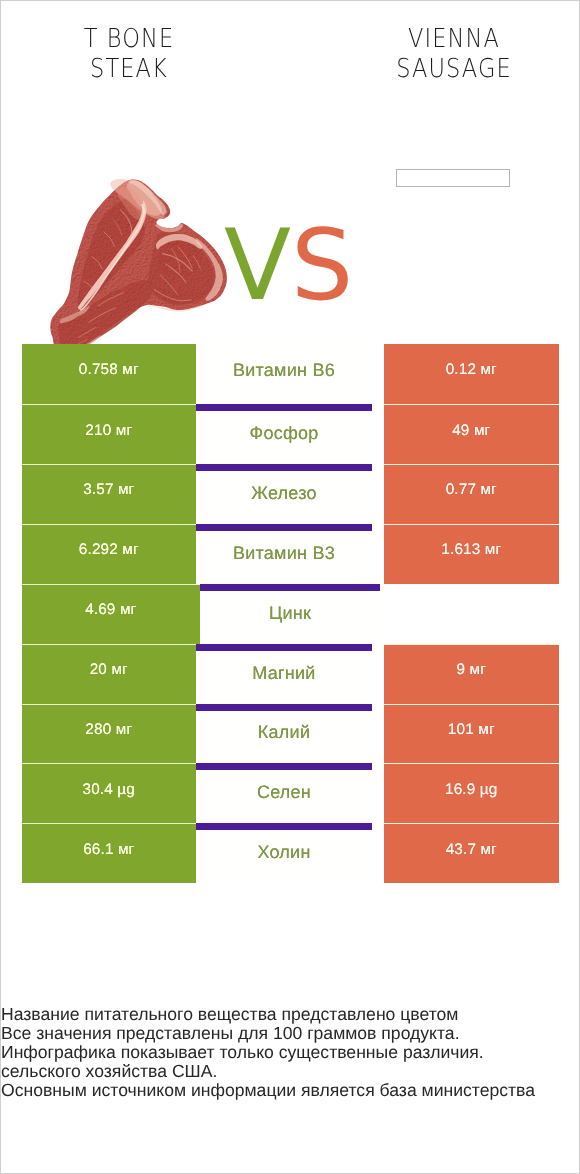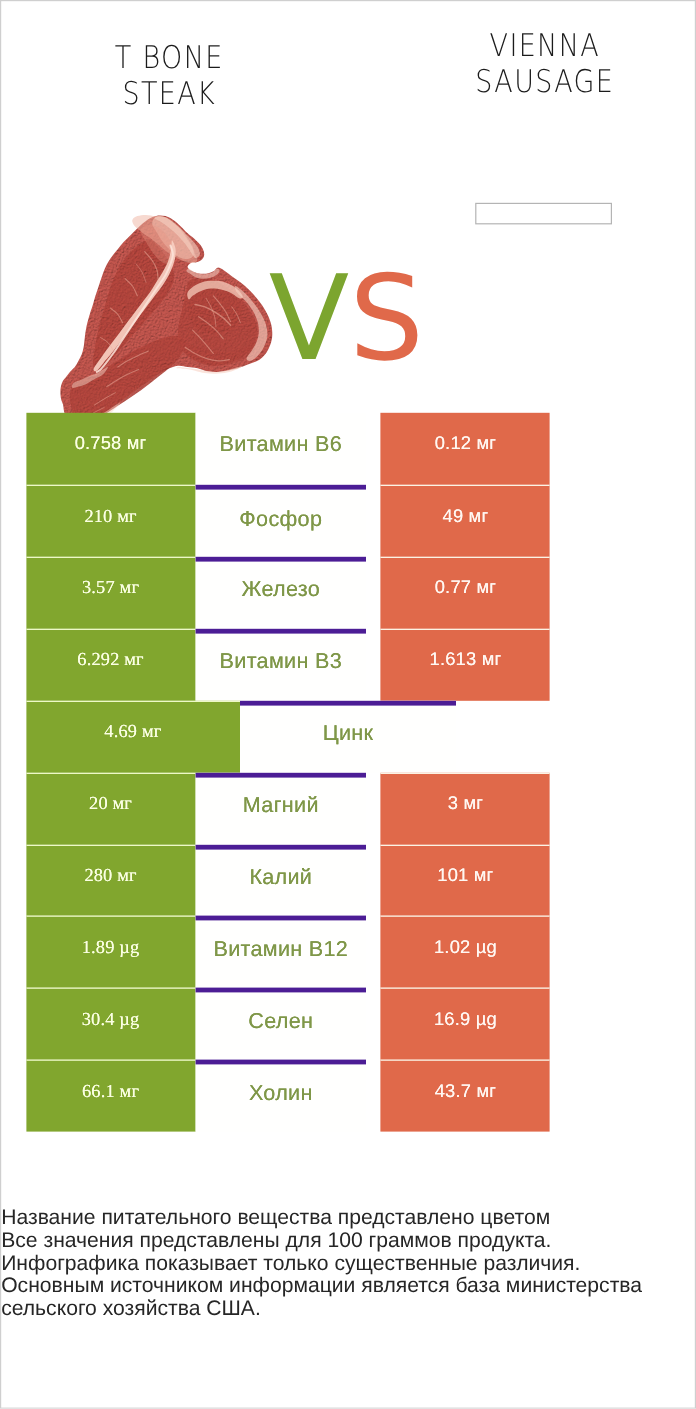--- a/index.html
+++ b/index.html
@@ -11,50 +11,50 @@
         border:1px solid #cfcfcf;box-sizing:border-box;overflow:hidden;}
 
   
   .hdr{position:absolute;top:0;left:0;width:578px;height:110px;}
   .hdr-title{position:absolute;top:24.5px;text-align:center;color:#1b1b1b;}
   .hdr-title .tl{display:block;height:30px;position:relative;}
   .hdr-title .tl > span{position:absolute;left:50%;top:0;white-space:nowrap;
      font-family:"DejaVu Sans",sans-serif;font-weight:200;font-size:26px;
      line-height:26px;letter-spacing:1.3px;display:inline-block;
      transform:translateX(-50%) scaleX(.865);transform-origin:center top;filter:opacity(1);}
-  .hdr-title.left{left:12px;width:255px;margin-top:10px;}
+  .hdr-title.left{left:0;width:255px;}
   .hdr-title.right{left:325px;width:256px;}
 
   
   .hero{position:absolute;left:0;top:0;width:578px;height:330px;margin-top:48px;}
   .steak-wrap{position:absolute;left:46px;top:129px;width:186px;height:180px;}
   .steak-svg{width:184px;height:180px;}
   .steak-wrap svg{display:block;}
   .vs{position:absolute;left:223px;top:168px;
       font-family:"DejaVu Sans",sans-serif;font-weight:400;
       font-size:98px;line-height:98px;letter-spacing:0px;white-space:nowrap;}
   .vs .v{color:#7ca52f;}
   .vs .s{color:#e0694a;}
   .ph-box{position:absolute;left:395px;top:120px;width:114px;height:18px;
           border:1.4px solid #b4b4b4;background:#ffffff;box-sizing:border-box;}
 
   
-  .tbl{position:absolute;left:20.5px;top:343.3px;width:437px;}
+  .tbl{position:absolute;left:20.5px;top:343.3px;width:537px;}
   .row{display:flex;height:59.88px;position:relative;}
   .cell{display:flex;align-items:center;justify-content:center;
         font-family:"Liberation Sans",sans-serif;font-size:15.3px;
         font-weight:400;letter-spacing:.15px;box-sizing:border-box;
         padding-bottom:8px;filter:opacity(1);text-shadow:0 0 .35px currentColor;}
   .c-b .nm{font-size:18px;letter-spacing:.25px;text-shadow:0 0 .4px currentColor;}
   .c-a{width:178.5px;background:#81a62e;color:#fbffe3;}
   .c-b{width:180px;background:#fffffe;}
   .c-c{width:178.5px;background:#e0694a;color:#fff7f2;margin-left:12px;}
   .c-b .nm{color:#7f9748;}
-  .row + .row .c-a{border-top:1.5px solid #edf8c6;font-family:Liberation Serif, serif;}
-  .row + .row .c-b{border-top:4px solid #4c1d95;}
+  .row + .row .c-a{border-top:1.5px solid #edf8c6;}
+  .row + .row .c-b{border-top:7px solid #4c1d95;}
   .row + .row .c-c{border-top:1.5px solid #fbf3e4;}
 
   
   .foot{position:absolute;left:0;top:1004px;width:578px;text-align:left;
         font-family:"Liberation Sans",sans-serif;font-size:17.6px;
         line-height:19.05px;color:#262626;filter:opacity(1);}
   .foot .ln{display:block;white-space:nowrap;}
 </style>
 </head>
 <body>
@@ -190,35 +190,28 @@
         <div class="cell c-a">4.69 мг</div>
         <div class="cell c-b">
           <span class="nm">Цинк</span>
         </div>
       </div>
       <div class="row">
         <div class="cell c-a">20 мг</div>
         <div class="cell c-b">
           <span class="nm">Магний</span>
         </div>
-        <div class="cell c-c">3 мг</div>
+        <div class="cell c-c">9 мг</div>
       </div>
       <div class="row">
         <div class="cell c-a">280 мг</div>
         <div class="cell c-b">
           <span class="nm">Калий</span>
         </div>
         <div class="cell c-c">101 мг</div>
-      </div>
-      <div class="row">
-        <div class="cell c-a">1.89 µg</div>
-        <div class="cell c-b">
-          <span class="nm">Витамин B12</span>
-        </div>
-        <div class="cell c-c">1.02 µg</div>
       </div>
       <div class="row">
         <div class="cell c-a">30.4 µg</div>
         <div class="cell c-b">
           <span class="nm">Селен</span>
         </div>
         <div class="cell c-c">16.9 µg</div>
       </div>
       <div class="row">
         <div class="cell c-a">66.1 мг</div>
@@ -226,17 +219,17 @@
           <span class="nm">Холин</span>
         </div>
         <div class="cell c-c">43.7 мг</div>
       </div>
     </div>
 
   <div class="foot">
       <span class="ln">Название питательного вещества представлено цветом</span>
       <span class="ln">Все значения представлены для 100 граммов продукта.</span>
       <span class="ln">Инфографика показывает только существенные различия.</span>
+      <span class="ln">сельского хозяйства США.</span>
       <span class="ln">Основным источником информации является база министерства</span>
-      <span class="ln">сельского хозяйства США.</span>
     </div>
 
 </div>
 
 </body></html>

